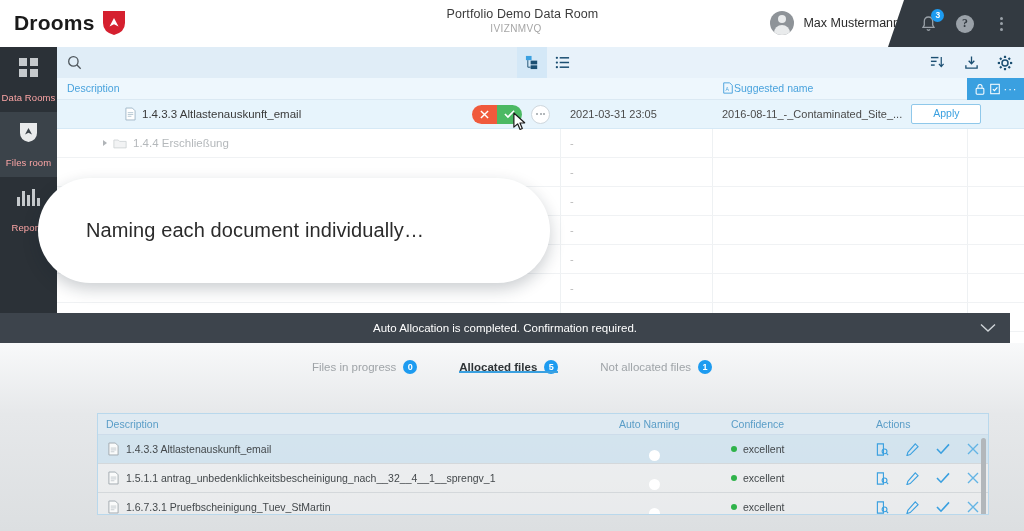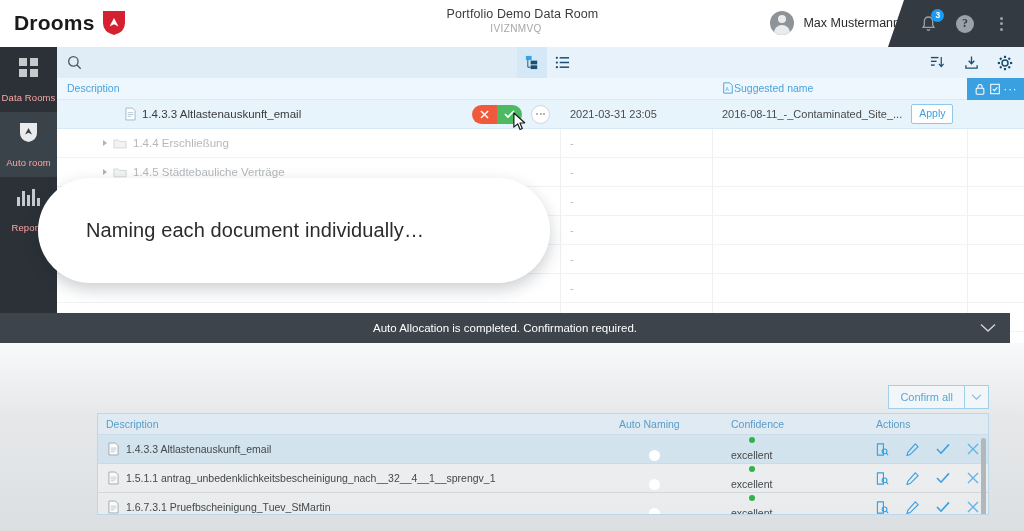--- a/index.html
+++ b/index.html
@@ -170,21 +170,21 @@
   }
   .tri.open {
     border-left: 4px solid transparent; border-right: 4px solid transparent;
     border-top: 5px solid #9aa0a5; border-bottom: none;
   }
   .name-muted { color: #b4b8bb; }
   .name-dark  { color: #3a3a3a; }
 
   .apply-btn {
     border: 1px solid #8fc8ea; color: #3aa0e0; background: #fff;
-    font-size: 10.5px; padding: 2px 7px; border-radius: 2px; cursor: pointer;
+    font-size: 10.5px; padding: 2px 21px; border-radius: 2px; cursor: pointer;
     font-family: "Liberation Sans", sans-serif; line-height: 1.3;
   }
 
   
   .pill {
     position: absolute; left: 415px; display: flex; align-items: center;
     border-radius: 13px; overflow: hidden; height: 19px; cursor: pointer;
   }
   .pill .no { background: #f05a3c; width: 25px; height: 19px;
               display:flex; align-items:center; justify-content:center; }
@@ -284,21 +284,21 @@
   .bth-conf { left: 633px; }
   .bth-act  { left: 778px; }
 
   .brow {
     position: relative; height: 29px; border-bottom: 1px solid #d4d8db;
     display: flex; align-items: center; font-size: 10.5px; color: #43484b;
   }
   .brow.hl { background: rgba(190,218,237,.55); }
   .brow .bc-desc { position: absolute; left: 10px; display:flex; align-items:center; gap:7px; }
   .brow .bc-auto { position: absolute; left: 550px; }
-  .brow .bc-conf { position: absolute; left: 633px; display:flex; align-items:center; gap:6px;flex-direction:column; }
+  .brow .bc-conf { position: absolute; left: 633px; display:flex; align-items:center; gap:6px; }
   .brow .bc-act  { position: absolute; left: 778px; display:flex; align-items:center; gap:17px; }
   .dot-green { width: 6px; height: 6px; border-radius: 50%; background: #2fb34a; display:block; }
 
   .toggle {
     width: 26px; height: 13px; border-radius: 8px; background: #4c555c;
     position: relative; cursor: pointer;
   }
   .toggle::after {
     content:''; position:absolute; left:1px; top:1px; width:11px; height:11px;
     border-radius:50%; background:#fff;
@@ -371,21 +371,21 @@
       </span>
       <span class="sb-label">Data Rooms</span>
     </div>
     <div class="sb-item active">
       <span class="sb-icon">
         <svg width="19" height="21" viewBox="0 0 19 21">
           <path d="M1 1 H18 V11 Q18 18 9.5 20 Q1 18 1 11 Z" fill="#e9ebec"></path>
           <path d="M9.5 6 L13 12.5 L9.5 10.8 L6 12.5 Z" fill="#3b434a"></path>
         </svg>
       </span>
-      <span class="sb-label">Auto room</span>
+      <span class="sb-label">Files room</span>
     </div>
     <div class="sb-item">
       <span class="sb-icon">
         <span class="bars-icon">
             <i style="height:9px"></i>
             <i style="height:15px"></i>
             <i style="height:11px"></i>
             <i style="height:17px"></i>
             <i style="height:8px"></i>
           </span>
@@ -525,27 +525,20 @@
           <span class="tri"></span>
           <svg class="fold-ic" viewBox="0 0 16 12">
             <path d="M1 2 H6 L7.5 3.6 H15 V11 H1 Z" fill="#f2f3f4" stroke="#cfd3d6" stroke-width="1"></path>
           </svg>
           <span class="name-muted">1.4.4 Erschließung</span>
         </span>
         <span class="cell-mod dash">-</span>
       </div>
 
       <div class="row">
-        <span class="cell-desc" style="left:46px;">
-          <span class="tri"></span>
-          <svg class="fold-ic" viewBox="0 0 16 12">
-            <path d="M1 2 H6 L7.5 3.6 H15 V11 H1 Z" fill="#f2f3f4" stroke="#cfd3d6" stroke-width="1"></path>
-          </svg>
-          <span class="name-muted">1.4.5 Städtebauliche Verträge</span>
-        </span>
         <span class="cell-mod dash">-</span>
       </div>
 
       <div class="row">
         <span class="cell-mod dash">-</span>
       </div>
       <div class="row">
         <span class="cell-mod dash">-</span>
       </div>
       <div class="row">
@@ -595,29 +588,35 @@
     <span class="nb-text">Auto Allocation is completed. Confirmation required.</span>
     <span class="nb-chevron">
       <svg width="16" height="10" viewBox="0 0 16 10">
         <path d="M1 1.5 L8 8 L15 1.5" fill="none" stroke="#cfd4d8" stroke-width="1.4"></path>
       </svg>
     </span>
   </div>
 
   <div class="bottom">
 
-
-    <div class="confirm-wrap">
-      <button class="confirm-all">Confirm all</button>
-      <span class="confirm-caret">
-        <svg width="11" height="7" viewBox="0 0 12 8">
-          <path d="M1 1 L6 6 L11 1" fill="none" stroke="#7cbde2" stroke-width="1.3"></path>
-        </svg>
-      </span>
-    </div>
+    <div class="tabs">
+      <div class="tab">
+        <span>Files in progress</span>
+        <span class="cnt">0</span>
+      </div>
+      <div class="tab active">
+        <span>Allocated files</span>
+        <span class="cnt">5</span>
+      </div>
+      <div class="tab">
+        <span>Not allocated files</span>
+        <span class="cnt">1</span>
+      </div>
+    </div>
+
 
     <div class="btbl">
       <div class="btbl-head">
         <span class="bth bth-desc">Description</span>
         <span class="bth bth-auto">Auto Naming</span>
         <span class="bth bth-conf">Confidence</span>
         <span class="bth bth-act">Actions</span>
       </div>
 
       <div class="brow hl">

